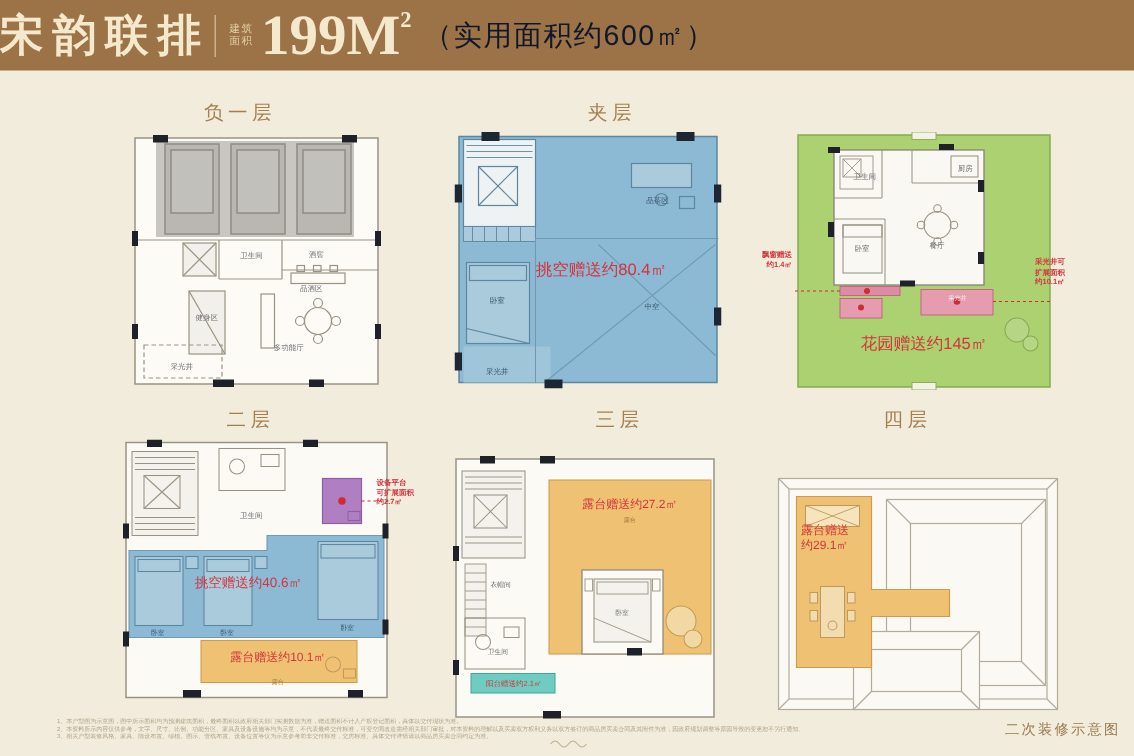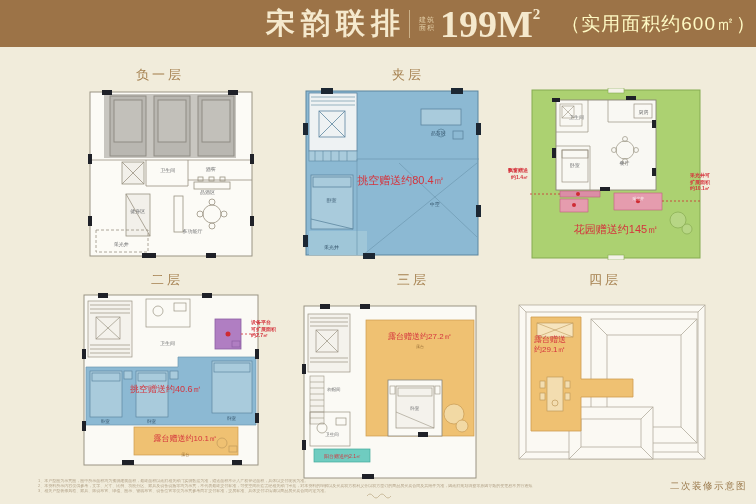--- a/index.html
+++ b/index.html
@@ -1,26 +1,26 @@
 <!DOCTYPE html>
 <html><head>
 <meta charset="utf-8">
 <style>
 *{margin:0;padding:0;box-sizing:border-box}
 html,body{width:756px;height:504px}
 body{font-family:"Liberation Sans",sans-serif;background:#f1ecdb;position:relative;overflow:hidden}
 .page{position:absolute;inset:0;background:#f1ecdb}
 
-.header{position:absolute;top:0;left:0;width:756px;height:47px;background:#9c7347;display:flex;align-items:center;justify-content:flex-end;color:#f3e6c8}
+.header{position:absolute;top:0;left:0;width:756px;height:47px;background:#9c7347;display:flex;align-items:center;justify-content:flex-start;color:#f3e6c8}
 .h-title{font-family:"Liberation Serif",serif;font-size:29px;font-weight:700;letter-spacing:6px;color:#f5e9cd}
 .h-div{width:1px;height:28px;background:#cbb189;margin:0 9px 0 3px}
 .h-stack{display:flex;flex-direction:column;font-size:7px;line-height:8px;letter-spacing:1px;color:#e4d0a9;margin-right:5px}
 .h-num{font-family:"Liberation Serif",serif;font-size:38px;font-weight:700;line-height:1;color:#f5e9cd}
 .h-sup{font-family:"Liberation Serif",serif;font-size:15px;vertical-align:18px;font-weight:700}
-.h-usable{font-size:19px;letter-spacing:1px;margin-left:21px;color:#fef9c3}
+.h-usable{font-size:19px;letter-spacing:1px;margin-left:8px;color:#0f172a}
 
 .flabel{position:absolute;width:120px;text-align:center;font-size:13px;letter-spacing:3px;color:#a5804f}
 
 .plan{position:absolute}
 .plan svg{position:absolute;left:0;top:0}
 
 .rm{position:absolute;font-size:5px;color:#6e6f70;white-space:nowrap;transform:translateX(-50%)}
 .rm-b{color:#34536a}
 .rm-w{color:#fdf6f6}
 .rm-o{color:#9c7339}
@@ -361,21 +361,21 @@
       </g>
     </svg>
     <span class="rt rt-c" style="left:67%;top:18%;font-size:8px">露台赠送约27.2㎡</span>
     <span class="rm rm-o" style="left:67%;top:23%;font-size:4px">露台</span>
     <span class="rt rt-c" style="left:23%;top:86.5%;font-size:5px">阳台赠送约2.1㎡</span>
     <span class="rm" style="left:18%;top:47%;font-size:4.5px">衣帽间</span>
     <span class="rm" style="left:17%;top:73%;font-size:4.5px">卫生间</span>
     <span class="rm" style="left:64%;top:58%;font-size:4.5px">卧室</span>
   </div>
 
-  <div class="plan" style="left:513px;top:291px;width:200px;height:182px">
+  <div class="plan" style="left:513px;top:305px;width:200px;height:182px">
     <svg width="200" height="182" viewBox="0 0 200 182">
       <g stroke="#b3ac9d" fill="#fbf9f3" stroke-width="0.8">
         <rect x="6" y="14" width="186" height="154"></rect>
         <rect x="13" y="21" width="172" height="140" fill="none"></rect>
         <line x1="6" y1="14" x2="13" y2="21"></line>
           <line x1="192" y1="14" x2="185" y2="21"></line>
         <line x1="6" y1="168" x2="13" y2="161"></line>
           <line x1="192" y1="168" x2="185" y2="161"></line>
         <rect x="78" y="28" width="106" height="124" fill="none"></rect>
         <rect x="94" y="44" width="74" height="92" fill="none"></rect>

